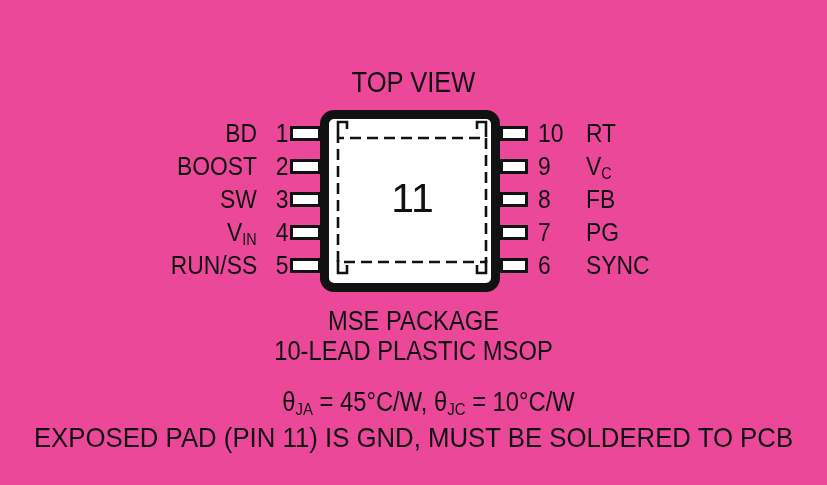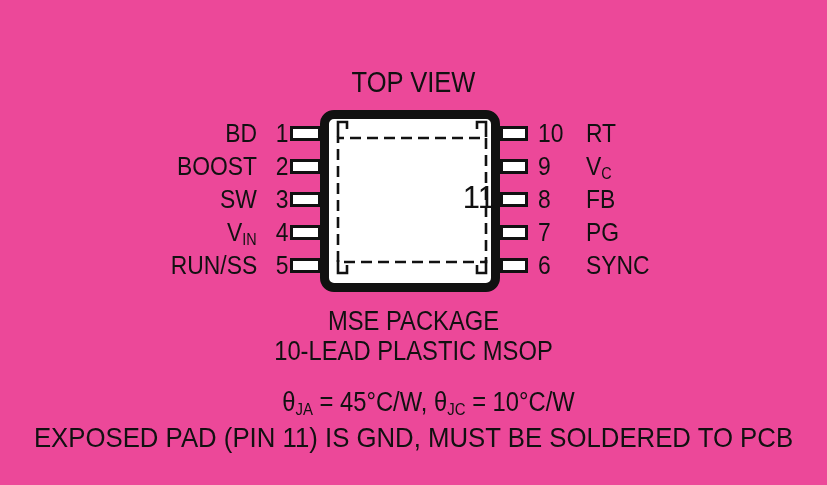--- a/index.html
+++ b/index.html
@@ -19,21 +19,21 @@
   .thermal{top:387px;left:30px;right:0;text-align:center;font-size:27px;line-height:30px;transform:scaleX(0.88);transform-origin:50% 50%;}
   .footer{top:423px;left:0;right:0;text-align:center;font-size:28px;line-height:30px;transform:scaleX(0.92);transform-origin:50% 50%;}
   .sub{font-size:0.63em;vertical-align:-0.22em;}
   
   .pkg{
     position:absolute;left:320px;top:110px;width:180px;height:182px;
     box-sizing:border-box;border:9px solid #111111;border-radius:14px;
     background:#ffffff;
   }
   .pad-svg{position:absolute;left:330px;top:115px;width:165px;height:165px;}
-  .pad-num{position:absolute;left:330px;top:182px;width:165px;text-align:right;font-size:31px;line-height:32px;}
+  .pad-num{position:absolute;left:330px;top:182px;width:165px;text-align:center;font-size:41px;line-height:32px;}
   
   .stub{
     position:absolute;box-sizing:border-box;height:15px;
     border:3px solid #111111;background:#ffffff;
   }
   .stub.l{left:290px;width:31px;}
   .stub.r{left:500px;width:28px;}
   
   .pin-label,.pin-num{font-size:26px;line-height:30px;}
   .pin-label.left{right:570px;text-align:right;transform:scaleX(0.88);transform-origin:100% 50%;}

